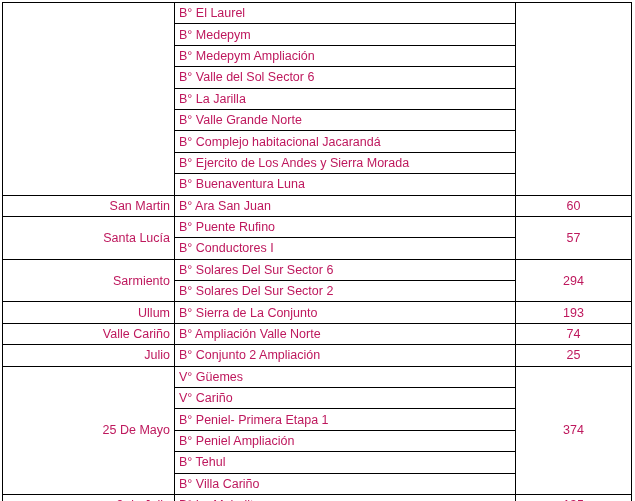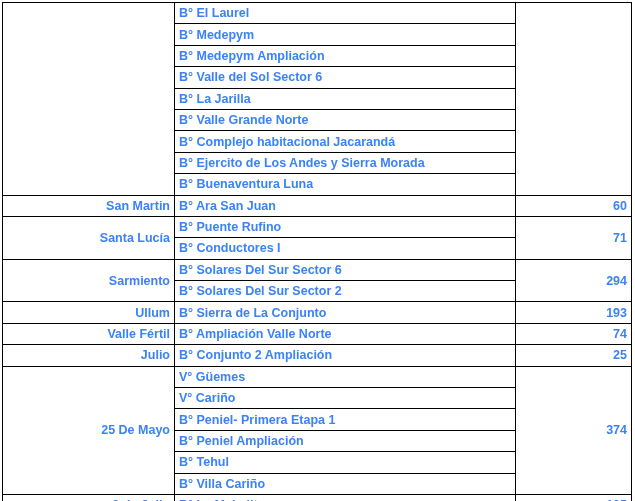--- a/index.html
+++ b/index.html
@@ -25,38 +25,38 @@
     margin-top: 2px;
     table-layout: fixed;
   }
   table.data-table col.col-dept { width: 172px; }
   table.data-table col.col-name { width: 341px; }
   table.data-table col.col-qty  { width: 116px; }
 
   table.data-table td {
     border: 1.6px solid #000000;
     font-size: 12.5px;
-    font-weight: bold;
-    color: #3b82f6;
+    font-weight: normal;
+    color: #be185d;
     padding: 0px 4px;
     height: 20.4px;
     line-height: 16px;
     vertical-align: middle;
     overflow: hidden;
     white-space: nowrap;
   }
   td.dept {
     text-align: right;
   }
   td.name {
     text-align: left;
     padding-left: 7px;
   }
   td.qty {
-    text-align: right;
+    text-align: center;
   }
   .tall {
     height: 28px;
     margin-left: 8px;
   }
 </style>
 </head>
 <body>
 
 <div class="table-wrap">
@@ -100,21 +100,21 @@
 
       <tr>
         <td class="dept" rowspan="1">San Martin</td>
         <td class="name">B° Ara San Juan</td>
         <td class="qty" rowspan="1">60</td>
       </tr>
 
       <tr>
         <td class="dept" rowspan="2">Santa Lucía</td>
         <td class="name">B° Puente Rufino</td>
-        <td class="qty" rowspan="2">71</td>
+        <td class="qty" rowspan="2">57</td>
       </tr>
       <tr>
         <td class="name">B° Conductores I</td>
       </tr>
 
       <tr>
         <td class="dept" rowspan="2">Sarmiento</td>
         <td class="name tall">B° Solares Del Sur Sector 6</td>
         <td class="qty" rowspan="2">294</td>
       </tr>
@@ -122,21 +122,21 @@
         <td class="name">B° Solares Del Sur Sector 2</td>
       </tr>
 
       <tr>
         <td class="dept" rowspan="1">Ullum</td>
         <td class="name">B° Sierra de La Conjunto</td>
         <td class="qty" rowspan="1">193</td>
       </tr>
 
       <tr>
-        <td class="dept" rowspan="1">Valle Fértil</td>
+        <td class="dept" rowspan="1">Valle Cariño</td>
         <td class="name">B° Ampliación Valle Norte</td>
         <td class="qty" rowspan="1">74</td>
       </tr>
 
       <tr>
         <td class="dept" rowspan="1">Julio</td>
         <td class="name">B° Conjunto 2 Ampliación</td>
         <td class="qty" rowspan="1">25</td>
       </tr>
 

